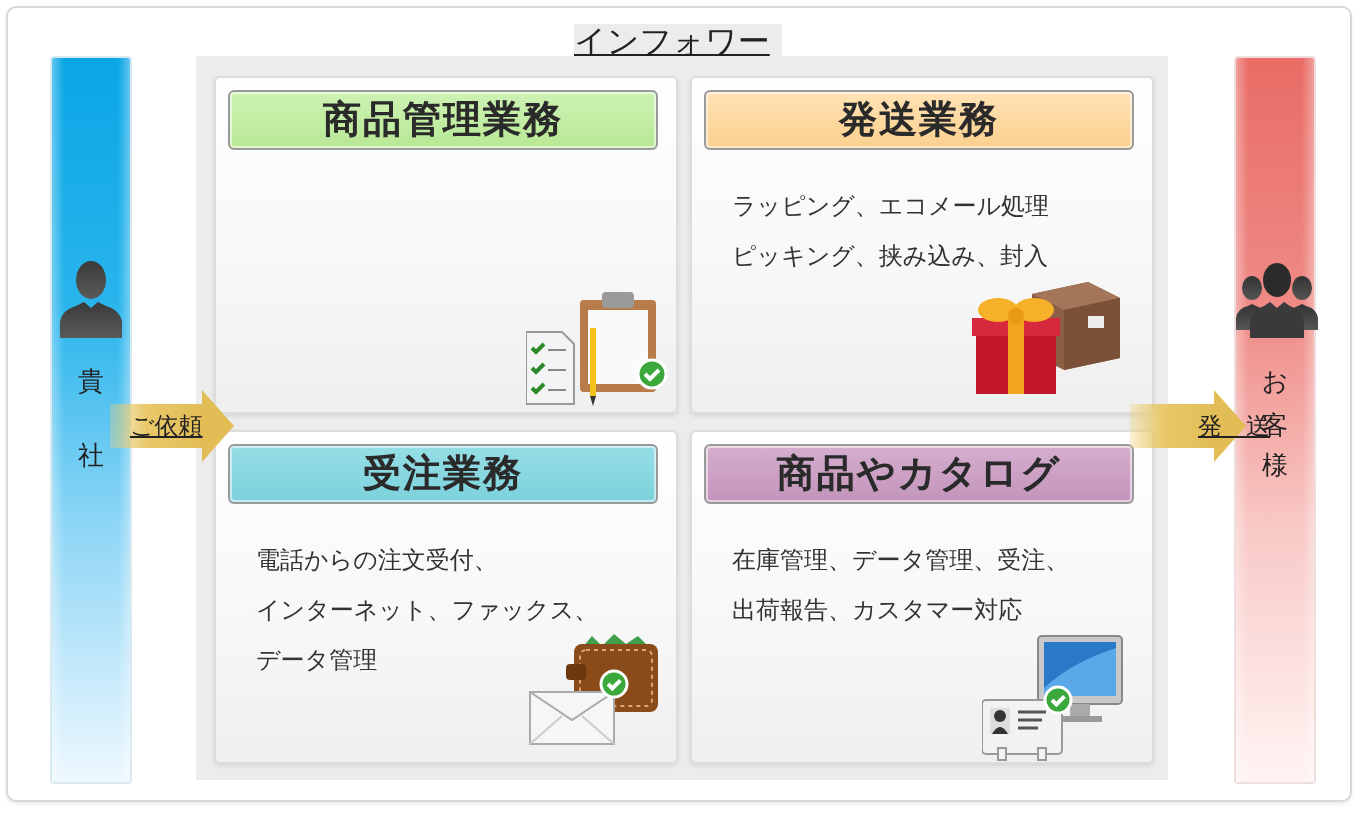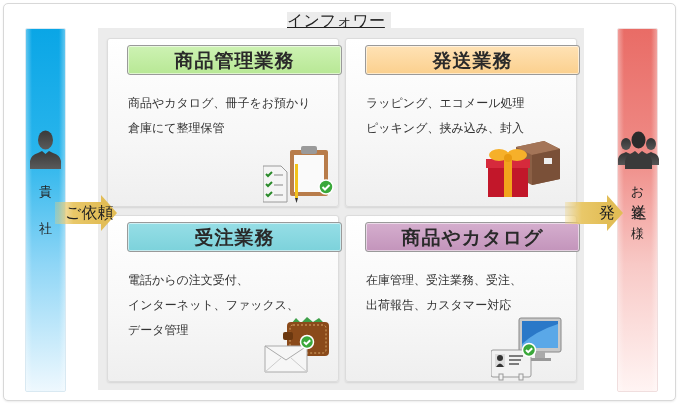--- a/index.html
+++ b/index.html
@@ -20,31 +20,31 @@
   .person { position:absolute; left:4px; top:100px; width:31px; height:40px; }
   .people { position:absolute; left:0px; top:102px; width:41px; height:38px; }
   .vchar { position:absolute; width:39px; text-align:center; font-size:13px; color:#222; line-height:16px; }
 
   .center { position:absolute; left:98px; top:28px; width:486px; height:362px; background:#ececec; }
   .tab { position:absolute; left:287px; top:12px; width:104px; height:17px; background:#ececec;
          text-align:left; font-size:16px; line-height:18px; color:#222;text-decoration:underline; }
 
   .card { position:absolute; width:230px; background:linear-gradient(to bottom,#ffffff 0%,#f7f7f7 60%,#efefef 100%);
           border:1px solid #dcdcdc; border-radius:3px; box-shadow:0 1px 2px rgba(0,0,0,0.1); }
-  .card .title { position:absolute; left:19px; top:6px; width:213px; height:28px; border:1px solid #9a9a9a;
+  .card .title { position:absolute; left:6px; top:6px; width:213px; height:28px; border:1px solid #9a9a9a;
                  border-radius:3px; text-align:center; font-size:19px; font-weight:bold; line-height:29px;
                  color:#2a2a2a; letter-spacing:1px; box-shadow: inset 0 0 0 1px rgba(255,255,255,0.55); }
   .card .desc { position:absolute; left:20px; top:52px; font-size:12px; line-height:25px; color:#333; white-space:nowrap; }
   .card .icon { position:absolute; }
 
   .arrow { position:absolute; height:22px; }
   .arrow .body { position:absolute; left:0; top:0; height:22px; background:linear-gradient(to right,rgba(240,210,120,0.3),#e9c869 40%,#e2bd56); }
   .arrow .head { position:absolute; top:-7px; width:0; height:0; border-top:18px solid transparent; border-bottom:18px solid transparent;
                  border-left:16px solid #e2bd56; }
-  .arrow .label { position:absolute; top:0; font-size:16px; line-height:22px; color:#222; white-space:nowrap; }
+  .arrow .label { position:absolute; top:0; font-size:12px; line-height:22px; color:#222; white-space:nowrap;text-decoration:underline; }
 </style>
 </head>
 <body>
 
 <div class="frame"></div>
 
 <div class="bar left">
   <div class="bar-edge l"></div>
     <div class="bar-edge r"></div>
   <svg class="person" viewBox="0 0 31 40">
@@ -81,24 +81,20 @@
   <div class="vchar" style="top:155px">お</div>
   <div class="vchar" style="top:177px">客</div>
   <div class="vchar" style="top:197px">様</div>
 </div>
 
 <div class="tab">インフォワード</div>
 <div class="center"></div>
 
 <div class="card" style="left:107px; top:38px; height:167px;">
   <div class="title" style="background:linear-gradient(to bottom,#cdf2b3,#b8e895);">商品管理業務</div>
-  <div class="desc">
-    <div>商品やカタログ、冊子をお預かり</div>
-    <div>倉庫にて整理保管</div>
-  </div>
   <svg class="icon" style="left:155px; top:105px;" width="72" height="60" viewBox="0 0 72 60">
     <rect x="27" y="6" width="38" height="46" rx="2" fill="#b87c4a"></rect>
     <rect x="31" y="11" width="30" height="37" fill="#fafafa"></rect>
     <rect x="38" y="2" width="16" height="8" rx="2" fill="#9a9a9a"></rect>
     <path d="M0 22 L18 22 L24 28 L24 58 L0 58 Z" fill="#f4f4f4" stroke="#9a9a9a" stroke-width="1"></path>
     <path d="M3 30 l2 2 l4 -4" stroke="#2a8a2a" stroke-width="2" fill="none"></path>
       <line x1="11" y1="31" x2="20" y2="31" stroke="#888"></line>
     <path d="M3 40 l2 2 l4 -4" stroke="#2a8a2a" stroke-width="2" fill="none"></path>
       <line x1="11" y1="41" x2="20" y2="41" stroke="#888"></line>
     <path d="M3 50 l2 2 l4 -4" stroke="#2a8a2a" stroke-width="2" fill="none"></path>
@@ -146,21 +142,21 @@
     <path d="M2 30 L23 44 L44 30" fill="none" stroke="#aaa" stroke-width="1"></path>
     <path d="M2 56 L18 42 M44 56 L28 42" fill="none" stroke="#ccc" stroke-width="1"></path>
     <circle cx="44" cy="26" r="6.5" fill="#3aa83a" stroke="#fff" stroke-width="1.5"></circle>
     <path d="M41 26 l2.2 2.2 l4 -4" stroke="#fff" stroke-width="2" fill="none"></path>
   </svg>
 </div>
 
 <div class="card" style="left:345px; top:215px; height:165px;">
   <div class="title" style="background:linear-gradient(to bottom,#d5aece,#c394bb);">商品やカタログ</div>
   <div class="desc">
-    <div>在庫管理、受注業務、受注、</div>
+    <div>在庫管理、データ管理、受注、</div>
     <div>出荷報告、カスタマー対応</div>
   </div>
   <svg class="icon" style="left:145px; top:100px;" width="75" height="65" viewBox="0 0 75 65">
     <rect x="28" y="2" width="42" height="34" rx="2" fill="#c9c9c9" stroke="#888"></rect>
     <rect x="31" y="5" width="36" height="27" fill="#2a78c8"></rect>
     <path d="M31 28 Q45 15 67 8 L67 32 L31 32 Z" fill="#5aa8e8"></path>
     <rect x="44" y="36" width="10" height="6" fill="#aaa"></rect>
     <rect x="38" y="42" width="22" height="3" fill="#999"></rect>
     <rect x="0" y="34" width="40" height="27" rx="2" fill="#f2f2f2" stroke="#999"></rect>
     <rect x="4" y="38" width="10" height="13" fill="#ddd"></rect>

